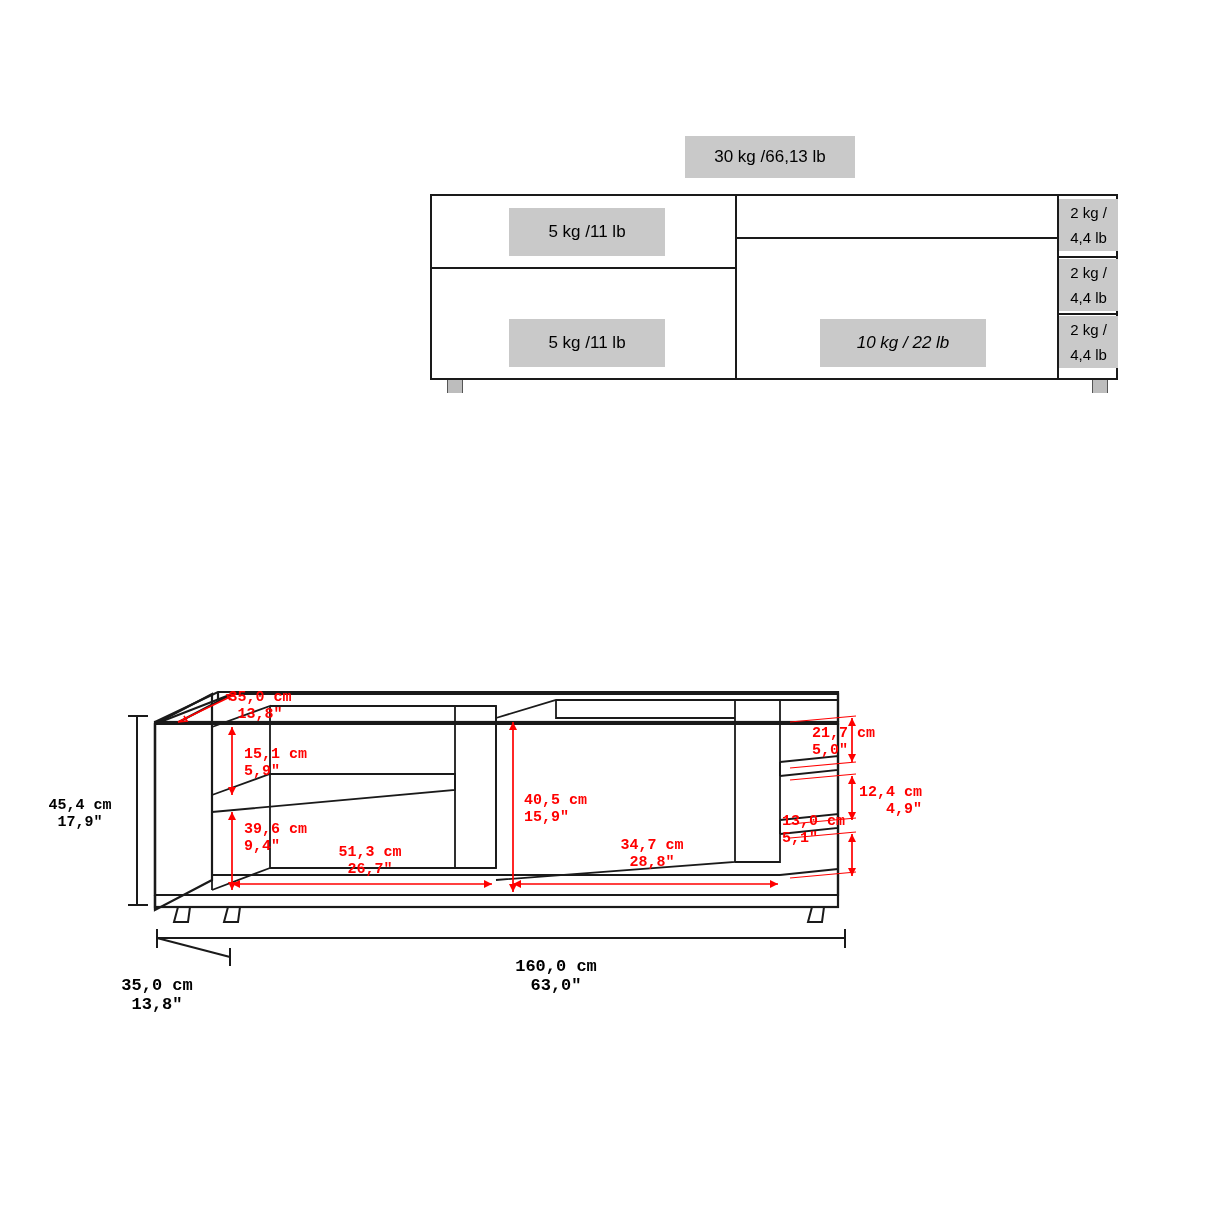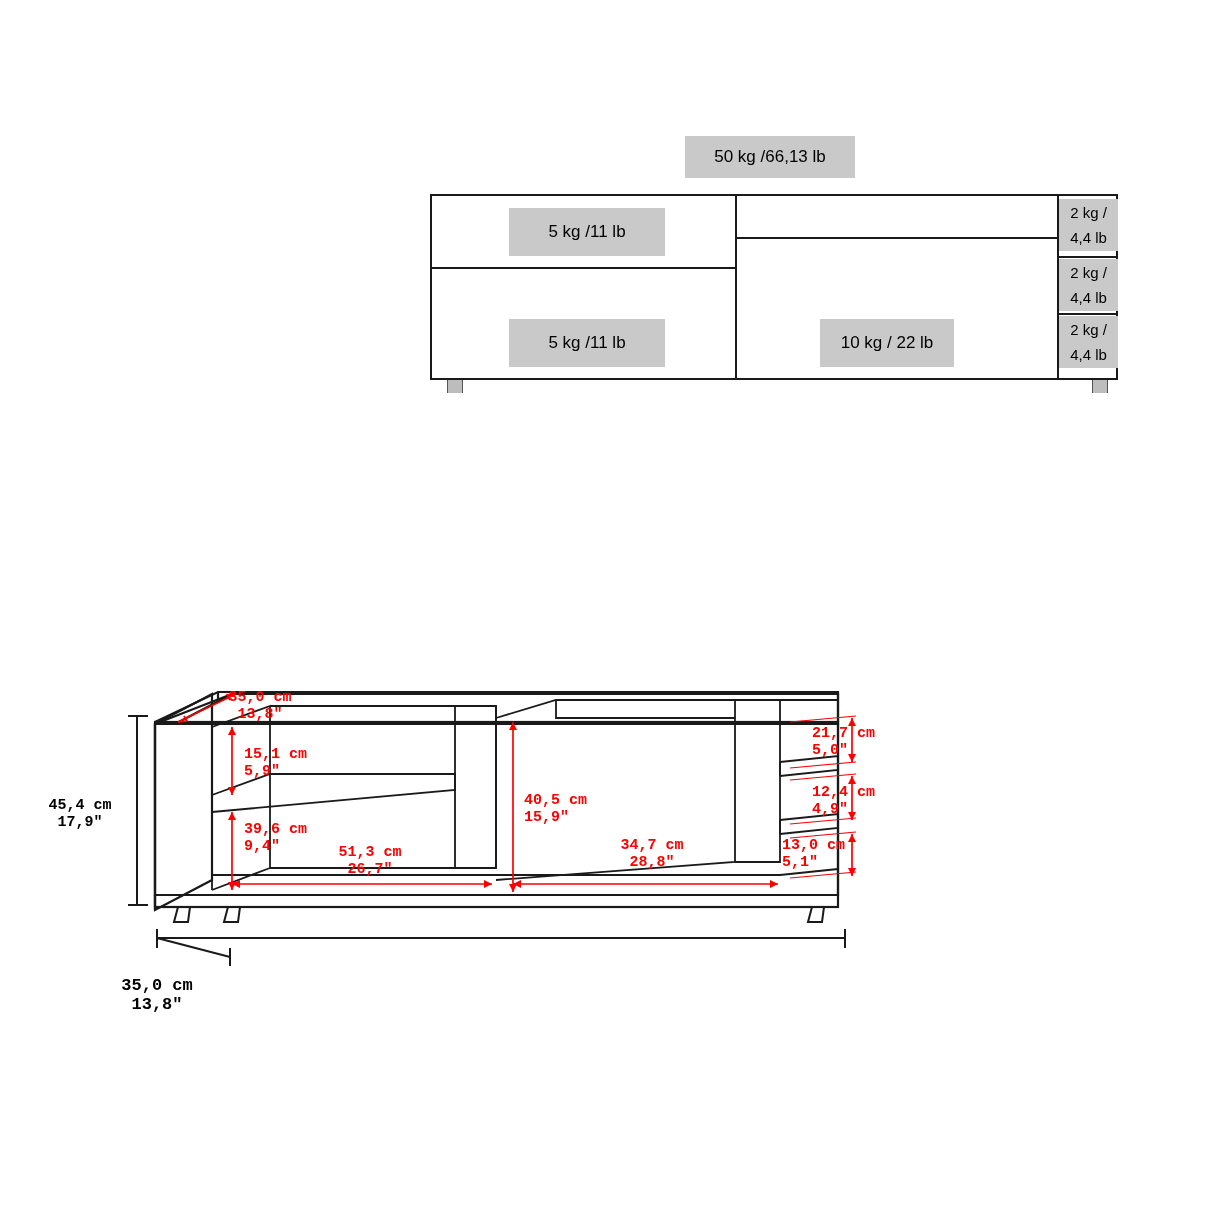--- a/index.html
+++ b/index.html
@@ -88,27 +88,27 @@
     <div class="lineH" style="left:432px;top:267px;width:303px;"></div>
 
     <div class="lineH thin" style="left:737px;top:237px;width:320px;"></div>
 
     <div class="lineH" style="left:1059px;top:256px;width:59px;"></div>
     <div class="lineH" style="left:1059px;top:313px;width:59px;"></div>
 
     <div class="foot" style="left:447px;top:380px;width:14px;height:13px;"></div>
     <div class="foot" style="left:1092px;top:380px;width:14px;height:13px;"></div>
 
-    <div class="chip" style="left:685px;top:136px;width:170px;height:42px;">50 kg /66,13 lb</div>
+    <div class="chip" style="left:685px;top:136px;width:170px;height:42px;">30 kg /66,13 lb</div>
 
     <div class="chip" style="left:509px;top:208px;width:156px;height:48px;">5 kg /11 lb</div>
 
     <div class="chip" style="left:509px;top:319px;width:156px;height:48px;">5 kg /11 lb</div>
 
-    <div class="chip" style="left:820px;top:319px;width:134px;height:48px;">10 kg / 22 lb</div>
+    <div class="chip" style="left:820px;top:319px;width:166px;height:48px;font-style:italic;">10 kg / 22 lb</div>
 
     <div class="chip small" style="left:1059px;top:199px;width:59px;height:52px;flex-direction:column;">
       <span>2 kg /</span>
       <span>4,4 lb</span>
     </div>
     <div class="chip small" style="left:1059px;top:259px;width:59px;height:52px;flex-direction:column;">
       <span>2 kg /</span>
       <span>4,4 lb</span>
     </div>
     <div class="chip small" style="left:1059px;top:316px;width:59px;height:52px;flex-direction:column;">
@@ -263,34 +263,38 @@
   <div class="dim" style="left:587px;top:838px;width:130px;">
     <div>34,7 cm</div>
     <div>28,8"</div>
   </div>
 
   <div class="dim" style="left:812px;top:726px;width:110px;text-align:left;">
     <div>21,7 cm</div>
     <div>5,0"</div>
   </div>
 
-  <div class="dim" style="left:812px;top:785px;width:110px;text-align:left;">
+  <div class="dim" style="left:812px;top:785px;width:110px;text-align:right;">
     <div>12,4 cm</div>
     <div>4,9"</div>
   </div>
 
-  <div class="dim" style="left:782px;top:838px;width:110px;text-align:left;">
+  <div class="dim" style="left:782px;top:814px;width:110px;text-align:left;">
     <div>13,0 cm</div>
     <div>5,1"</div>
   </div>
 
   <div class="dim black" style="left:30px;top:790px;width:100px;margin-top:8px;">
     <div>45,4 cm</div>
     <div>17,9"</div>
   </div>
 
+  <div class="dim black" style="left:476px;top:957px;width:160px;font-size:17px;">
+    <div>160,0 cm</div>
+    <div>63,0"</div>
+  </div>
 
   <div class="dim black" style="left:87px;top:976px;width:140px;font-size:17px;">
     <div>35,0 cm</div>
     <div>13,8"</div>
   </div>
 
 </div>
 
 </body></html>

